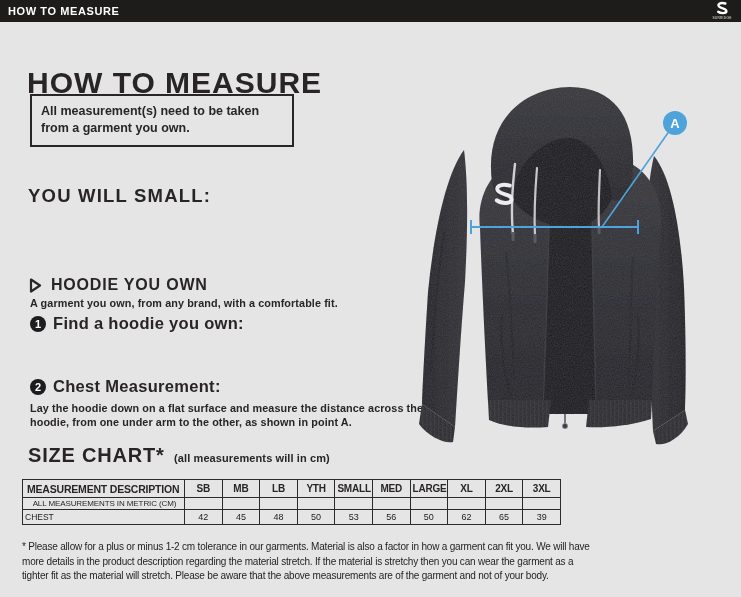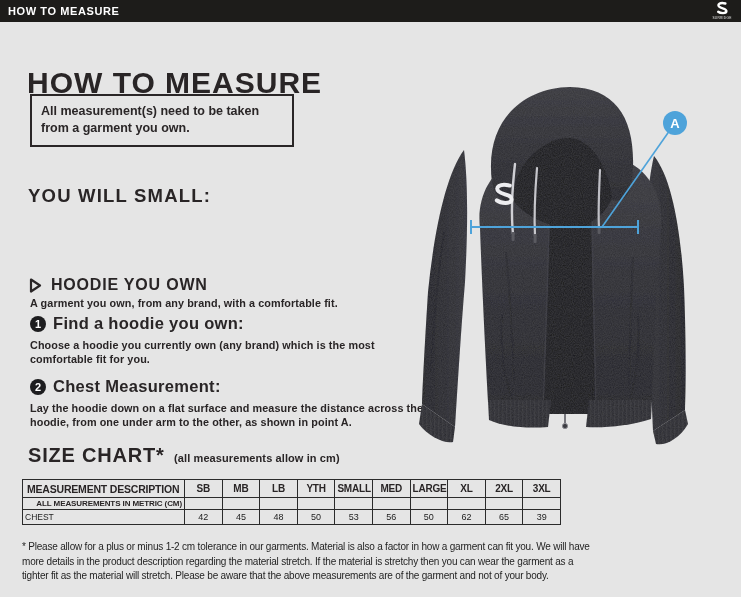--- a/index.html
+++ b/index.html
@@ -33,21 +33,21 @@
   .step-title{font-size:16.5px;font-weight:bold;letter-spacing:0.3px;}
   .step-desc{margin:5px 0 0 0;font-size:10.8px;font-weight:bold;line-height:1.3;letter-spacing:0.1px;}
   
   .sc-heading{position:absolute;left:28px;top:444px;}
   .sc-title{font-size:20px;font-weight:bold;letter-spacing:0.8px;text-align:center;}
   .sc-subtitle{font-size:11px;font-weight:bold;margin-left:5px;letter-spacing:0.1px;}
   table.size{position:absolute;left:22px;top:479px;width:538px;border-collapse:collapse;table-layout:fixed;}
   table.size th,table.size td{border:1px solid #2b2b2b;padding:0 2px;overflow:hidden;white-space:nowrap;}
   table.size th{font-size:10px;font-weight:bold;letter-spacing:-0.2px;height:17px;text-align:center;margin-top:33px;}
   table.size th.desc{font-size:10.5px;text-align:left;padding-left:4px;}
-  tr.metric td{height:11px;font-size:8px;font-weight:bold;letter-spacing:-0.1px;text-align:right;padding-left:4px;margin-top:8px;}
+  tr.metric td{height:11px;font-size:8px;font-weight:normal;letter-spacing:-0.1px;text-align:center;padding-left:4px;margin-top:8px;}
   tr.vals td{height:14px;font-size:9px;text-align:center;color:#222;}
   tr.vals td.rowlabel{font-size:8.5px;text-align:left;}
   
   .footnote{position:absolute;left:22px;top:540px;font-size:10px;line-height:14.5px;
             letter-spacing:-0.2px;color:#1f1f1f;}
   .footnote div{white-space:nowrap;}
   
   .figure{position:absolute;left:418px;top:82px;width:322px;height:368px;}
 </style>
 </head>
@@ -84,34 +84,33 @@
       <span>HOODIE YOU OWN</span>
     </div>
     <p class="need-desc">A garment you own, from any brand, with a comfortable fit.</p>
   </div>
 
   <div class="step s1">
     <div class="step-head">
       <span class="step-num">1</span>
       <span class="step-title">Find a hoodie you own:</span>
     </div>
-    <p class="step-desc">Choose a hoodie you currently own (any brand) which is the most comfortable fit for you.</p>
   </div>
 
   <div class="step s2">
     <div class="step-head">
       <span class="step-num">2</span>
       <span class="step-title">Chest Measurement:</span>
     </div>
     <p class="step-desc">Lay the hoodie down on a flat surface and measure the distance across the hoodie, from one under arm to the other, as shown in point A.</p>
   </div>
 
   <div class="sc-heading">
     <span class="sc-title">SIZE CHART*</span>
-    <span class="sc-subtitle">(all measurements allow in cm)</span>
+    <span class="sc-subtitle">(all measurements will in cm)</span>
   </div>
 
   <table class="size">
     <colgroup>
       <col style="width:162px">
       <col style="width:37.6px">
         <col style="width:37.6px">
         <col style="width:37.6px">
         <col style="width:37.6px">
       <col style="width:37.6px">

